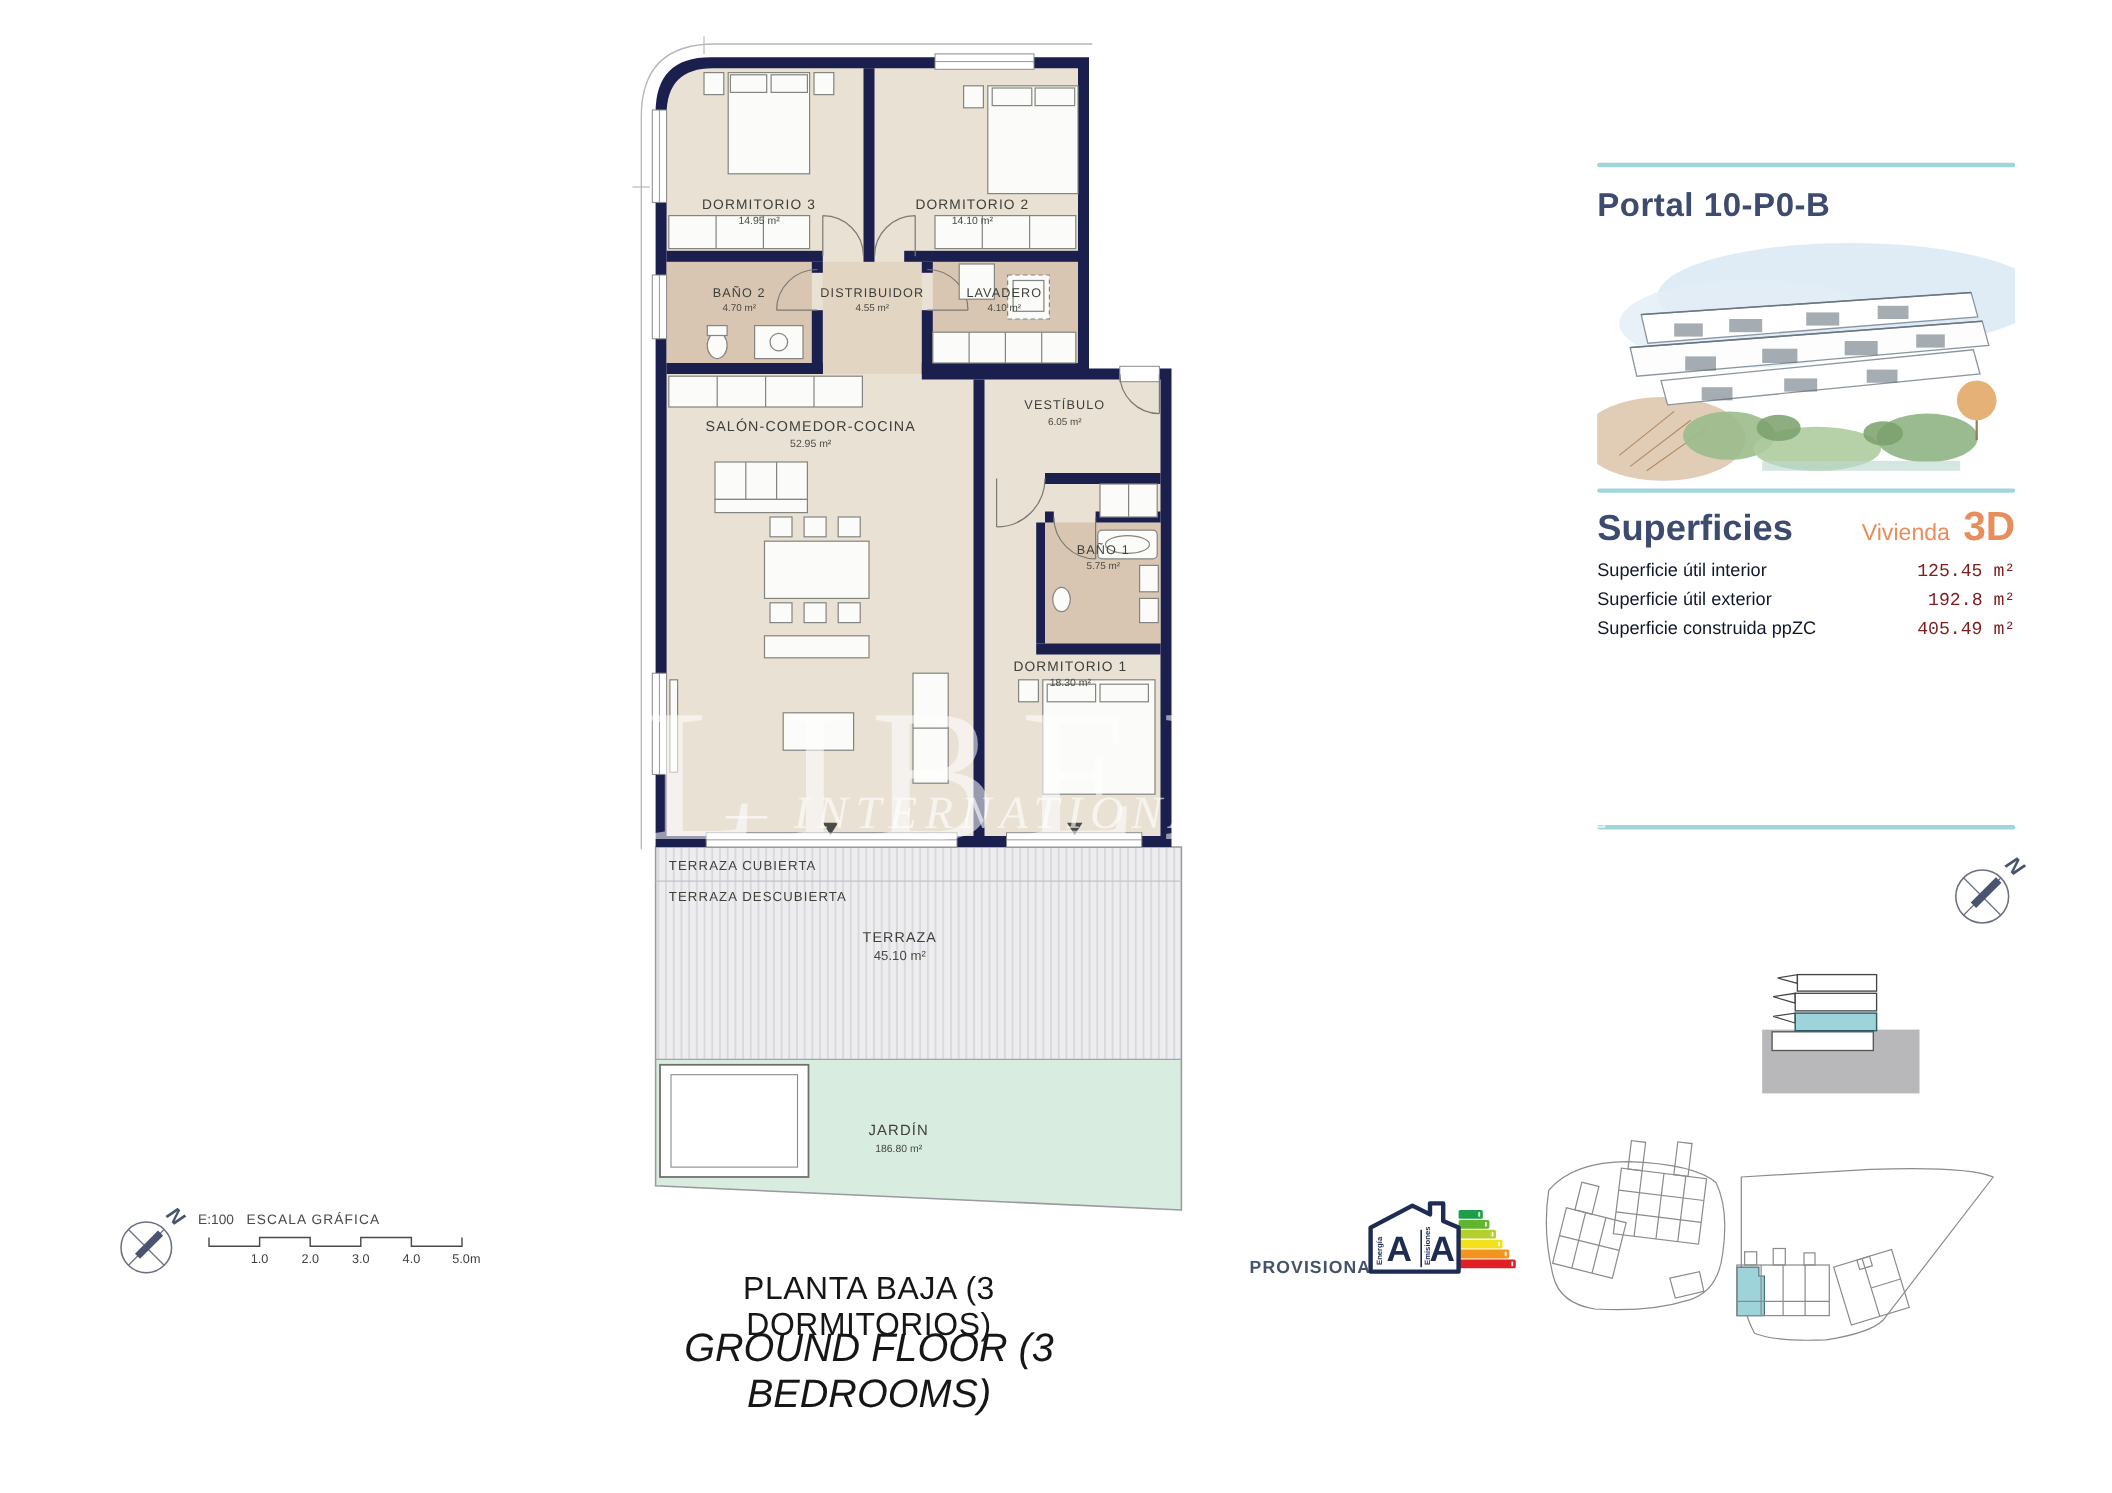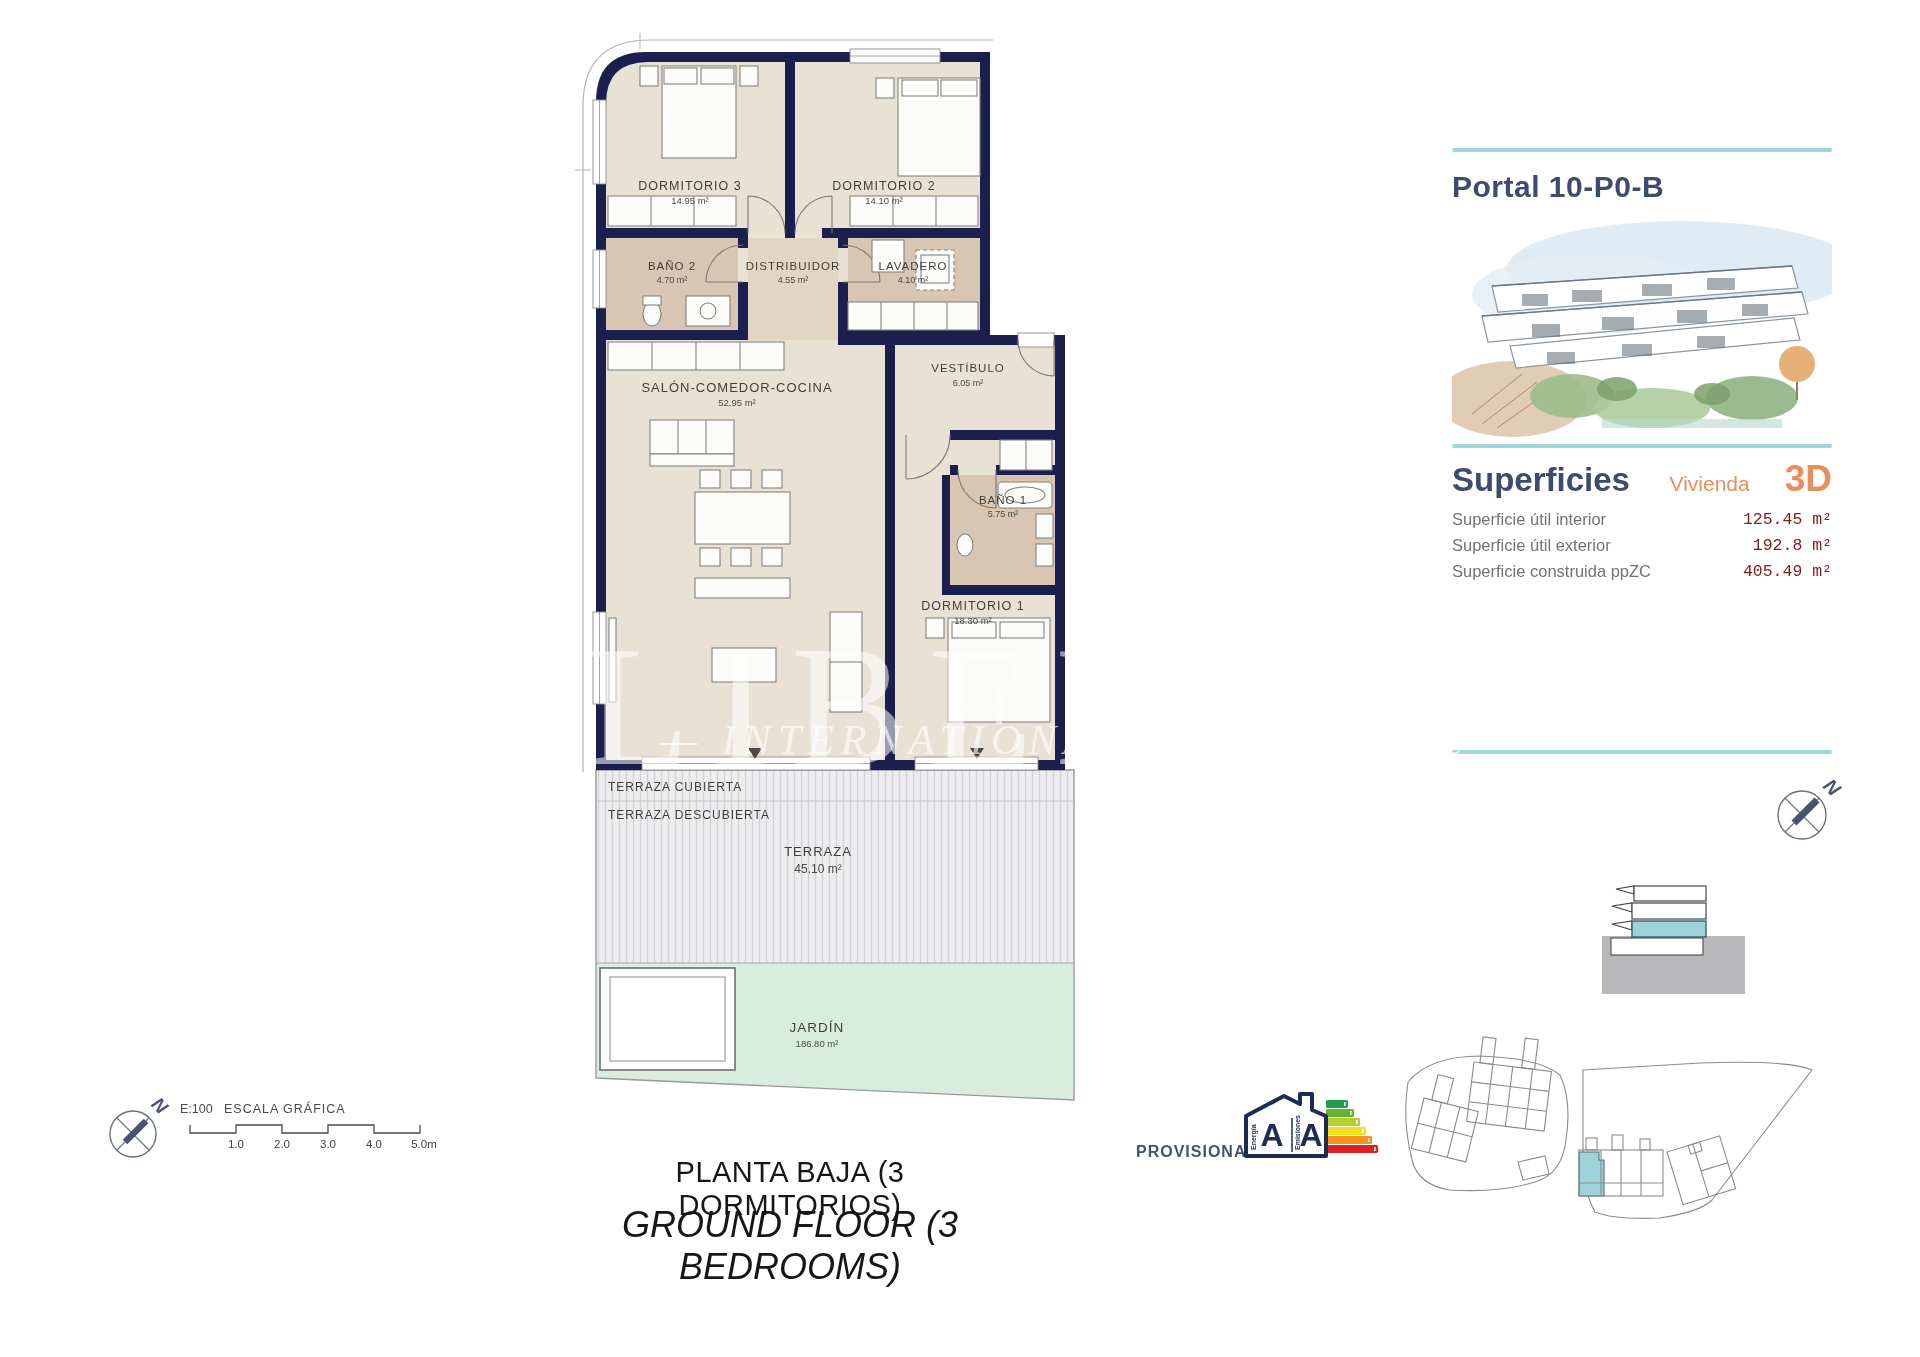--- a/index.html
+++ b/index.html
@@ -14,27 +14,27 @@
             white-space:nowrap;pointer-events:none;z-index:5;}
   .wm-tag{position:absolute;left:660px;top:716px;width:640px;text-align:center;
           font-family:"Liberation Serif",serif;font-size:42px;letter-spacing:7px;
           color:rgba(255,255,255,0.62);white-space:nowrap;pointer-events:none;z-index:5;font-style:italic;}
   
   .panel{position:absolute;left:1452px;top:128px;width:380px;height:632px;z-index:2;}
   .accent-line{position:absolute;left:0;width:380px;height:4px;background:#9fd6dc;border-radius:2px;}
   .panel-title{position:absolute;left:0;top:42px;font-size:30px;font-weight:bold;
                color:#3c4b6e;letter-spacing:0.5px;}
   .rendering{position:absolute;left:0;top:86px;width:380px;height:224px;}
-  .sup-head{position:absolute;left:0;top:330px;width:380px;display:flex;align-items:baseline;gap:23px;}
+  .sup-head{position:absolute;left:0;top:330px;width:380px;display:flex;align-items:baseline;}
   .sup-title{font-size:33px;font-weight:bold;color:#3c4b6e;}
   .viv-label{margin-left:auto;font-size:21px;color:#e78e5c;margin-right:12px;}
   .viv-code{font-size:37px;color:#e78e5c;font-weight:700;}
   .sup-rows{position:absolute;left:0;top:382px;width:380px;}
   .sup-row{display:flex;font-size:16.5px;margin-bottom:7px;}
-  .sup-row .lbl{color:#737373;}
+  .sup-row .lbl{color:#0f172a;}
   .sup-row .val{margin-left:auto;color:#7f1d1d;font-family:Liberation Mono, monospace;}
   
   .footer-es{position:absolute;left:560px;top:1156px;width:460px;text-align:center;
              font-size:29px;color:#161616;letter-spacing:0.5px;}
   .footer-en{position:absolute;left:560px;top:1204px;width:460px;text-align:center;
              font-size:36px;color:#161616;font-style:italic;}
 </style>
 </head>
 <body>
 

